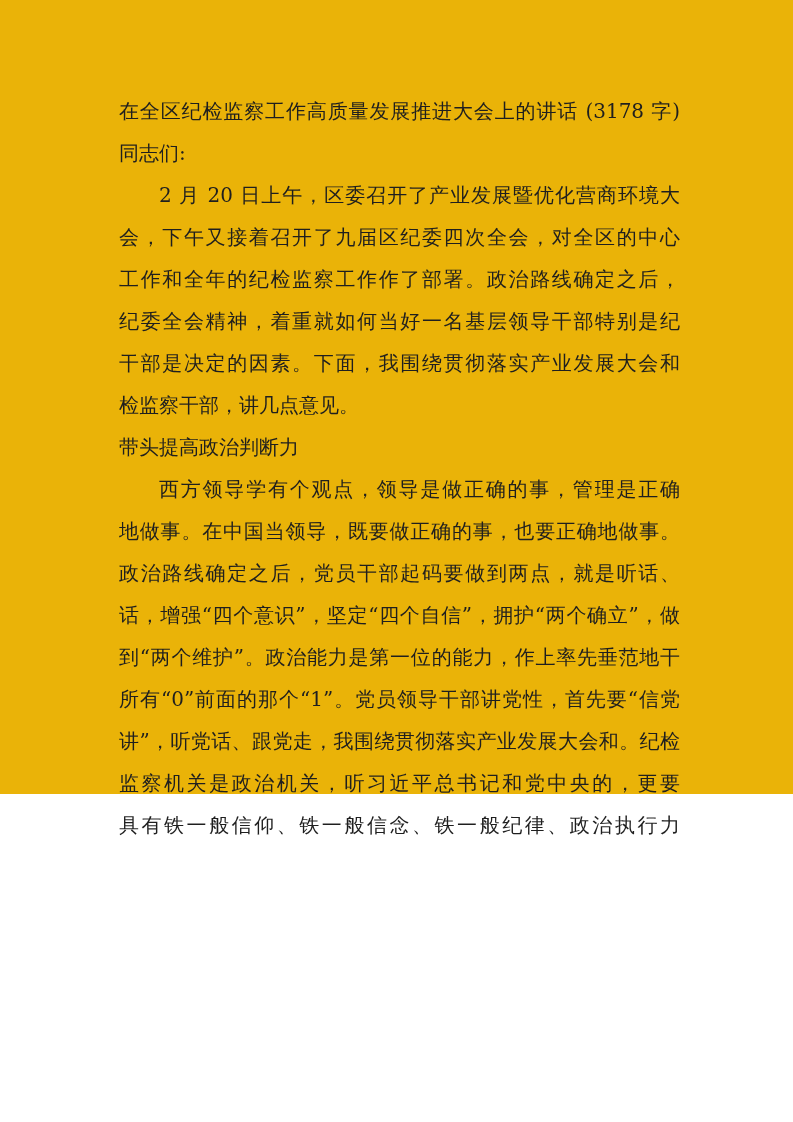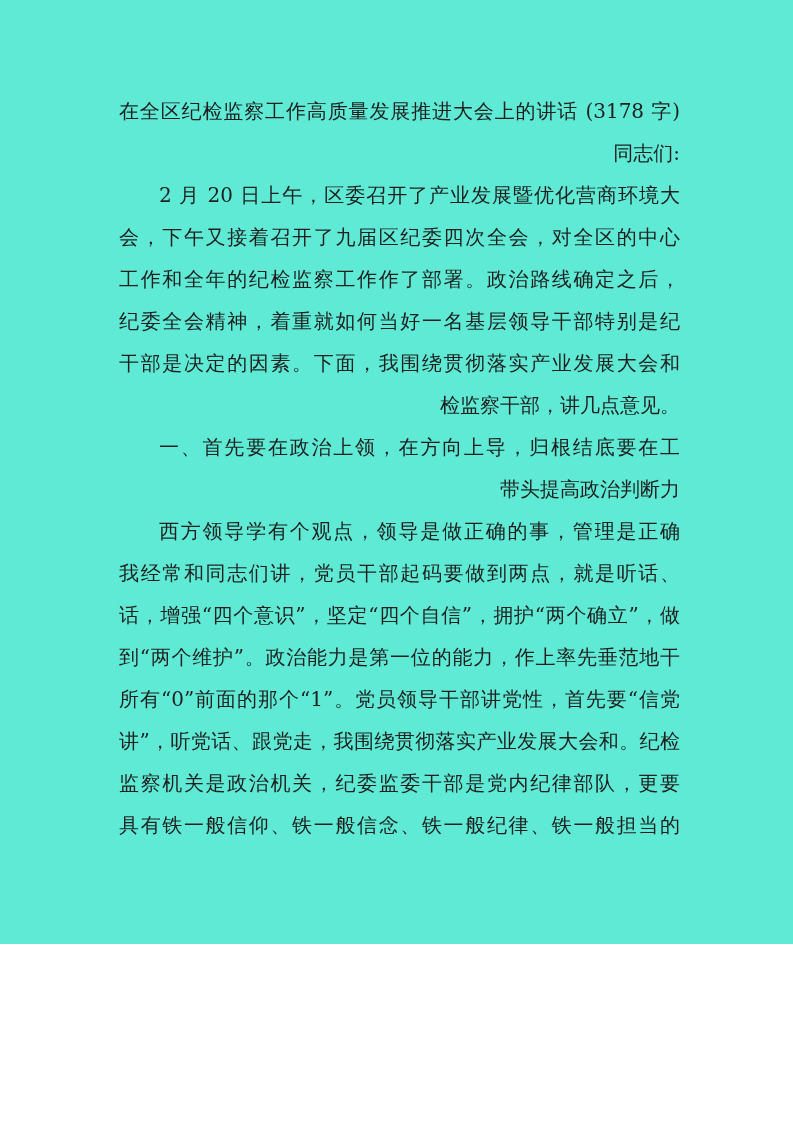--- a/index.html
+++ b/index.html
@@ -8,38 +8,38 @@
   }
   body {
     width: 793px;
     height: 1122px;
     background: #ffffff;
     overflow: hidden;
   }
   .page {
     position: relative;
     width: 793px;
-    height: 944px;
-    background: #5eead4;
+    height: 794px;
+    background: #eab308;
   }
   .content {
     position: absolute;
     left: 119px;
     top: 90px;
     width: 561px;
   }
   .doc-line {
     height: 42px;
     line-height: 42px;
     font-size: 20px;
     font-family: "DejaVu Serif", "Liberation Serif", serif;
     color: #1f1f1f;
     overflow: hidden;
     white-space: normal;
-    text-align: right;
+    text-align: left;
   }
   .doc-line.fill {
     text-align: justify;
     text-align-last: justify;
   }
   .doc-line.indent {
     text-indent: 2em;
   }
 </style>
 </head>
@@ -48,24 +48,24 @@
 <div class="page">
   <div class="content" id="content">
       <div class="doc-line fill">在全区纪检监察工作高质量发展推进大会上的讲话 (3178 字)</div>
       <div class="doc-line">同志们:</div>
       <div class="doc-line fill indent">2 月 20 日上午，区委召开了产业发展暨优化营商环境大</div>
       <div class="doc-line fill">会，下午又接着召开了九届区纪委四次全会，对全区的中心</div>
       <div class="doc-line fill">工作和全年的纪检监察工作作了部署。政治路线确定之后，</div>
       <div class="doc-line fill">纪委全会精神，着重就如何当好一名基层领导干部特别是纪</div>
       <div class="doc-line fill">干部是决定的因素。下面，我围绕贯彻落实产业发展大会和</div>
       <div class="doc-line">检监察干部，讲几点意见。</div>
-      <div class="doc-line fill indent">一、首先要在政治上领，在方向上导，归根结底要在工</div>
       <div class="doc-line">带头提高政治判断力</div>
       <div class="doc-line fill indent">西方领导学有个观点，领导是做正确的事，管理是正确</div>
-      <div class="doc-line fill">我经常和同志们讲，党员干部起码要做到两点，就是听话、</div>
+      <div class="doc-line fill">地做事。在中国当领导，既要做正确的事，也要正确地做事。</div>
+      <div class="doc-line fill">政治路线确定之后，党员干部起码要做到两点，就是听话、</div>
       <div class="doc-line fill">话，增强“四个意识”，坚定“四个自信”，拥护“两个确立”，做</div>
       <div class="doc-line fill">到“两个维护”。政治能力是第一位的能力，作上率先垂范地干</div>
       <div class="doc-line fill">所有“0”前面的那个“1”。党员领导干部讲党性，首先要“信党</div>
       <div class="doc-line fill">讲”，听党话、跟党走，我围绕贯彻落实产业发展大会和。纪检</div>
-      <div class="doc-line fill">监察机关是政治机关，纪委监委干部是党内纪律部队，更要</div>
-      <div class="doc-line fill">具有铁一般信仰、铁一般信念、铁一般纪律、铁一般担当的</div>
+      <div class="doc-line fill">监察机关是政治机关，听习近平总书记和党中央的，更要</div>
+      <div class="doc-line fill">具有铁一般信仰、铁一般信念、铁一般纪律、政治执行力</div>
     </div>
 </div>
 
 </body></html>

